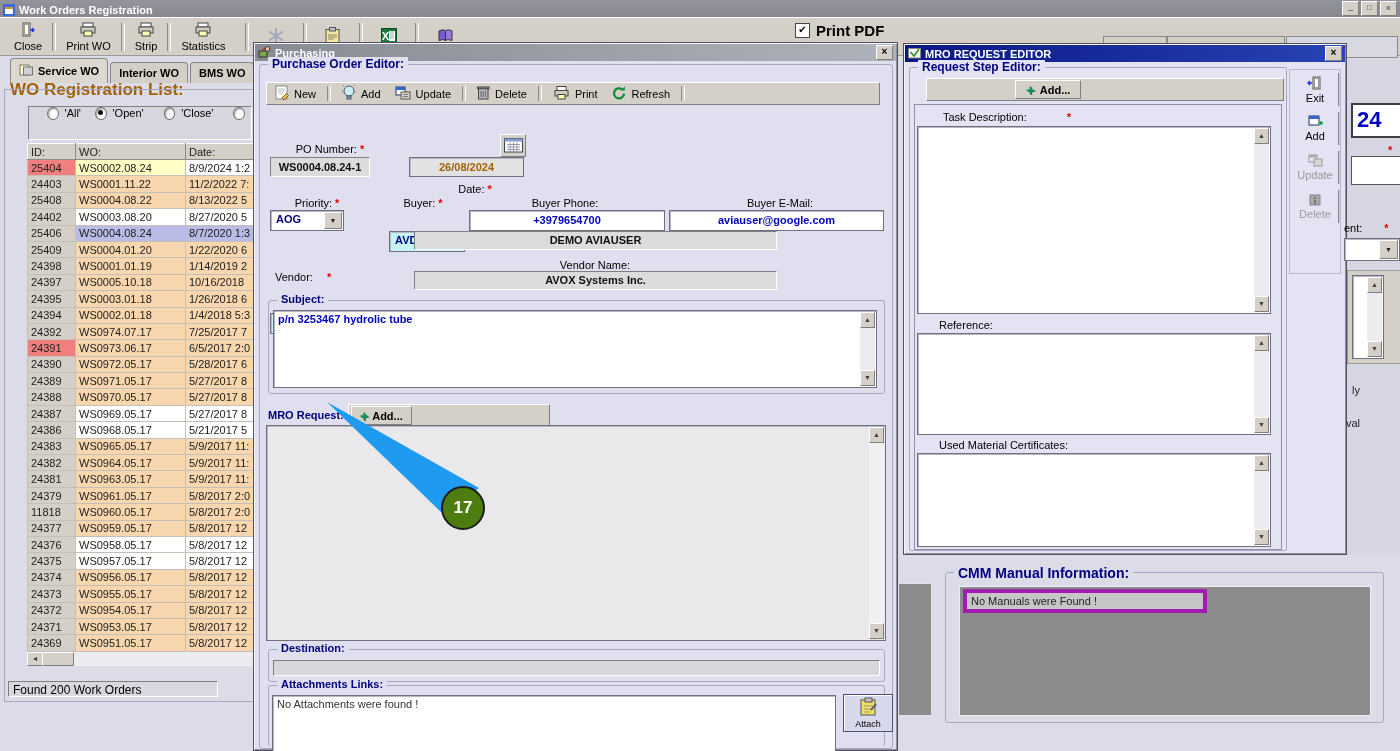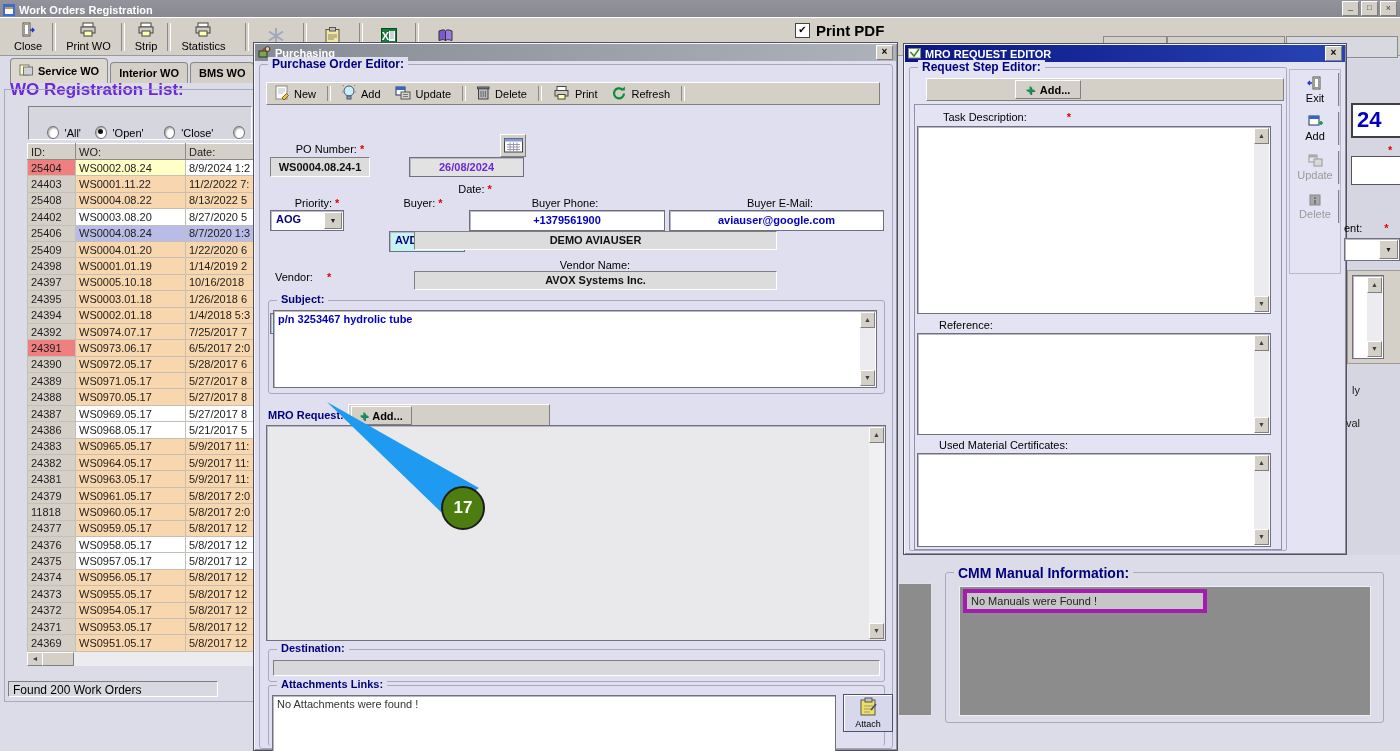--- a/index.html
+++ b/index.html
@@ -1,20 +1,20 @@
 <!DOCTYPE html>
 <html><head>
 <meta charset="utf-8">
 <style>
   html,body{margin:0;padding:0;}
   body{font-family:"Liberation Sans","DejaVu Sans",sans-serif;}
   #desktop{position:relative;width:1400px;height:751px;background:#DCDCE8;overflow:hidden;
            font-size:11px;color:#000;}
   .abs{position:absolute;}
-  .navy{color:#6d28d9;font-weight:bold;}
+  .navy{color:#a16207;font-weight:bold;}
   .star{color:#E00000;font-weight:bold;margin-left:3px;}
   .raised{background:#D4D0C8;border:1px solid;border-color:#FFFFFF #7F7F7F #7F7F7F #FFFFFF;}
   .inset{border:1px solid;border-color:#7F7F7F #FFFFFF #FFFFFF #7F7F7F;}
   .field{border:1px solid #6F6F7F;box-shadow:inset 1px 1px 0 #b8b8c4;}
   .gb{border:1px solid #A8A8C0;border-radius:3px;}
   .gb-lbl{position:absolute;top:-8px;left:8px;padding:0 4px;color:#00007E;font-weight:bold;background:#DFDFEF;white-space:nowrap;}
   .titlebar{display:flex;align-items:center;gap:4px;padding:0 3px;height:17px;color:#fff;font-weight:bold;}
   .tb-x{margin-left:auto;width:15px;height:13px;background:#D4D0C8;border:1px solid;border-color:#FFFFFF #7F7F7F #7F7F7F #FFFFFF;
         color:#000;font-size:10px;line-height:11px;text-align:center;font-weight:bold;}
   .toolbtn{display:flex;flex-direction:column;align-items:center;justify-content:center;gap:1px;height:34px;padding:0 6px;font-size:11px;background:transparent;}
@@ -174,21 +174,21 @@
         <span>BMS WO</span>
       </div>
     <div class="tab" style="height:16px;">
         <span>LMS WO</span>
       </div>
   </div>
 
   <div class="abs navy" style="left:10px;top:80px;font-size:17px;">WO Registration List:</div>
   <div class="abs" style="left:4px;top:89px;width:249px;height:611px;border-left:1px solid #A8A8C0;border-bottom:1px solid #A8A8C0;border-top:1px solid #A8A8C0;"></div>
 
-  <div class="abs inset" style="left:28px;top:106px;width:224px;height:34px;background:#D6D6DE;display:flex;align-items:flex-end;gap:6px;padding-left:18px;box-sizing:border-box;overflow:hidden;">
+  <div class="abs inset" style="left:28px;top:106px;width:224px;height:34px;background:#D6D6DE;display:flex;align-items:flex-start;gap:6px;padding-left:18px;box-sizing:border-box;overflow:hidden;">
     <span class="radio"></span>
     <span>'All'</span>
     <span class="radio on" style="margin-left:8px;"></span>
     <span>'Open'</span>
     <span class="radio" style="margin-left:14px;"></span>
     <span>'Close'</span>
     <span class="radio" style="margin-left:14px;"></span>
     <span></span>
   </div>
 
@@ -473,21 +473,21 @@
         <span>Buyer:</span><span class="star">*</span>
       </div>
       <div class="abs dd field cyan" style="left:129px;top:145px;width:74px;height:19px;background:#C6F4F4;">
         <span class="val">AVD</span>
         <span class="btn">▼</span>
       </div>
       <div class="abs" style="left:240px;top:132px;width:130px;text-align:center;">
         <span>Buyer Phone:</span>
       </div>
       <div class="abs field" style="left:209px;top:145px;width:194px;height:19px;background:#fff;text-align:center;line-height:19px;">
-        <span class="navy" style="color:#0000C0;">+1379561900</span>
+        <span class="navy" style="color:#0000C0;">+3979654700</span>
       </div>
       <div class="abs" style="left:450px;top:132px;width:140px;text-align:center;">
         <span>Buyer E-Mail:</span>
       </div>
       <div class="abs field" style="left:409px;top:145px;width:213px;height:19px;background:#fff;text-align:center;line-height:19px;">
         <span class="navy" style="color:#0000C0;">aviauser@google.com</span>
       </div>
       <div class="abs rofield" style="left:154px;top:166px;width:361px;height:17px;line-height:17px;">
         <span>DEMO AVIAUSER</span>
       </div>

